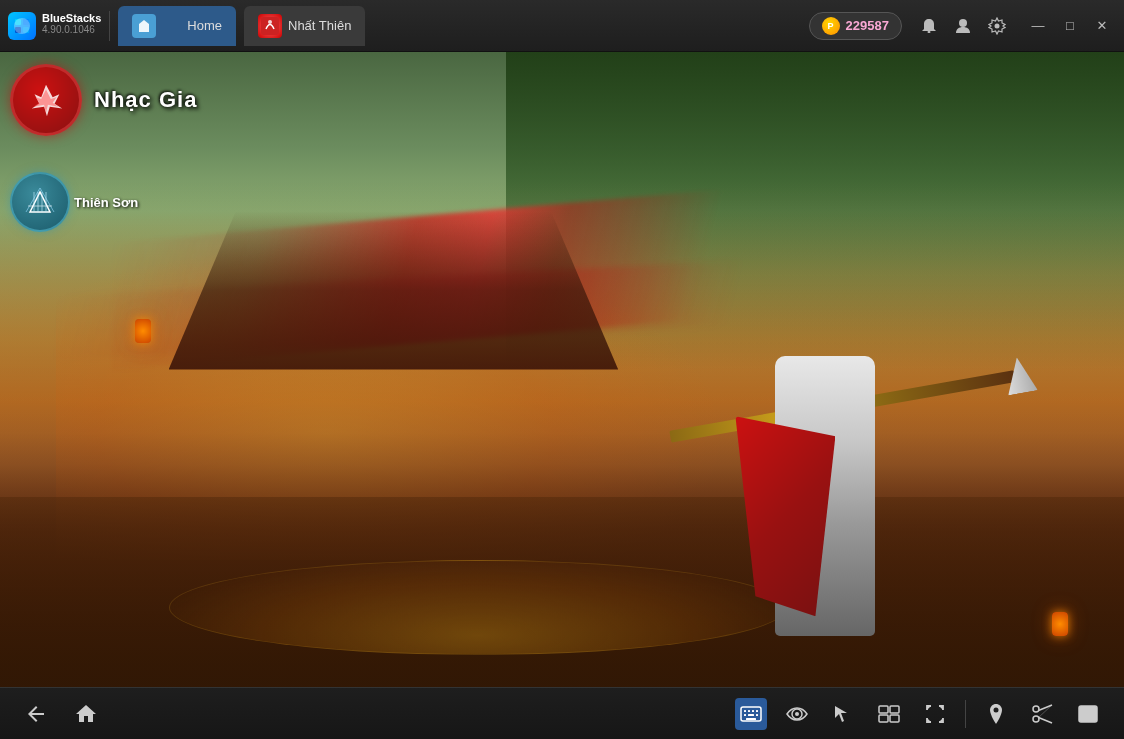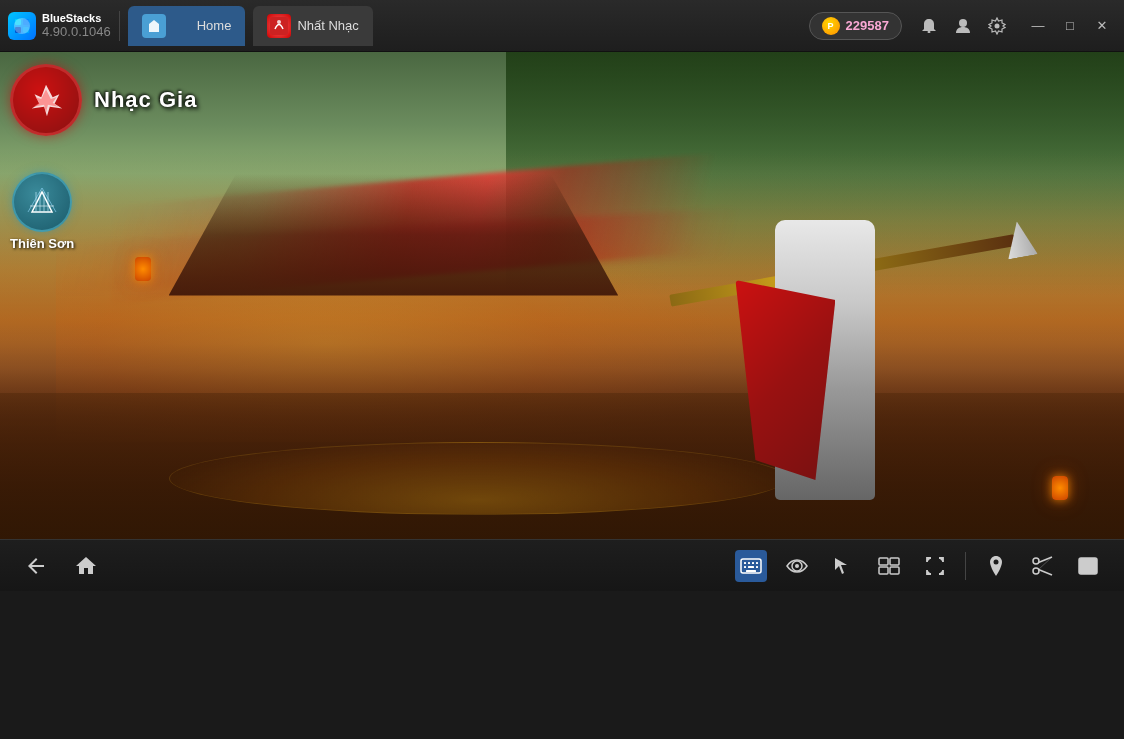--- a/index.html
+++ b/index.html
@@ -56,21 +56,21 @@
 
     .logo-bs-text {
       color: #fff;
       font-size: 11px;
       font-weight: bold;
       line-height: 1.1;
     }
 
     .logo-version {
       color: #888;
-      font-size: 13px;
+      font-size: 10px;
     }
 
     .tab-item {
       display: flex;
       align-items: center;
       gap: 6px;
       padding: 6px 14px;
       border-radius: 6px 6px 0 0;
       cursor: pointer;
       height: 40px;
@@ -175,21 +175,21 @@
       justify-content: center;
       cursor: pointer;
       border-radius: 3px;
       color: #bbb;
       font-size: 13px;
     }
 
     
     #game-area {
       width: 100%;
-      height: 487px;
+      height: 635px;
       position: relative;
       overflow: hidden;
       background: #8b5cf6;
     }
 
     
     .game-bg {
       position: absolute;
       top: 0; left: 0;
       width: 100%; height: 100%;
@@ -479,21 +479,20 @@
       position: absolute;
       top: 120px;
       left: 10px;
       display: flex;
       flex-direction: column;
       gap: 20px;
     }
 
     .menu-item {
       display: flex;
-      flex-direction: column;
       align-items: center;
       gap: 4px;
       cursor: pointer;
     }
 
     .menu-icon {
       width: 60px;
       height: 60px;
       border-radius: 50%;
       background: radial-gradient(circle at 40% 35%, #3a8a9a, #1a5a6a);
@@ -612,21 +611,21 @@
   </div>
 
   <div class="tab-item game-tab">
     <div class="game-tab-logo">
       <svg width="18" height="18" viewBox="0 0 18 18">
         <rect width="18" height="18" rx="3" fill="#cc2222"></rect>
         <path d="M5 12 Q9 3 13 12" stroke="white" stroke-width="1.5" fill="none"></path>
         <circle cx="9" cy="5" r="2" fill="white" opacity="0.8"></circle>
       </svg>
     </div>
-    <span class="tab-label">Nhất Nhạc</span>
+    <span class="tab-label">Nhất Thiên</span>
   </div>
 
   <div class="title-bar-spacer"></div>
 
   <div class="currency-badge">
     <div class="coin-icon">P</div>
     <span class="currency-amount">229587</span>
   </div>
 
   <div class="titlebar-icons">

